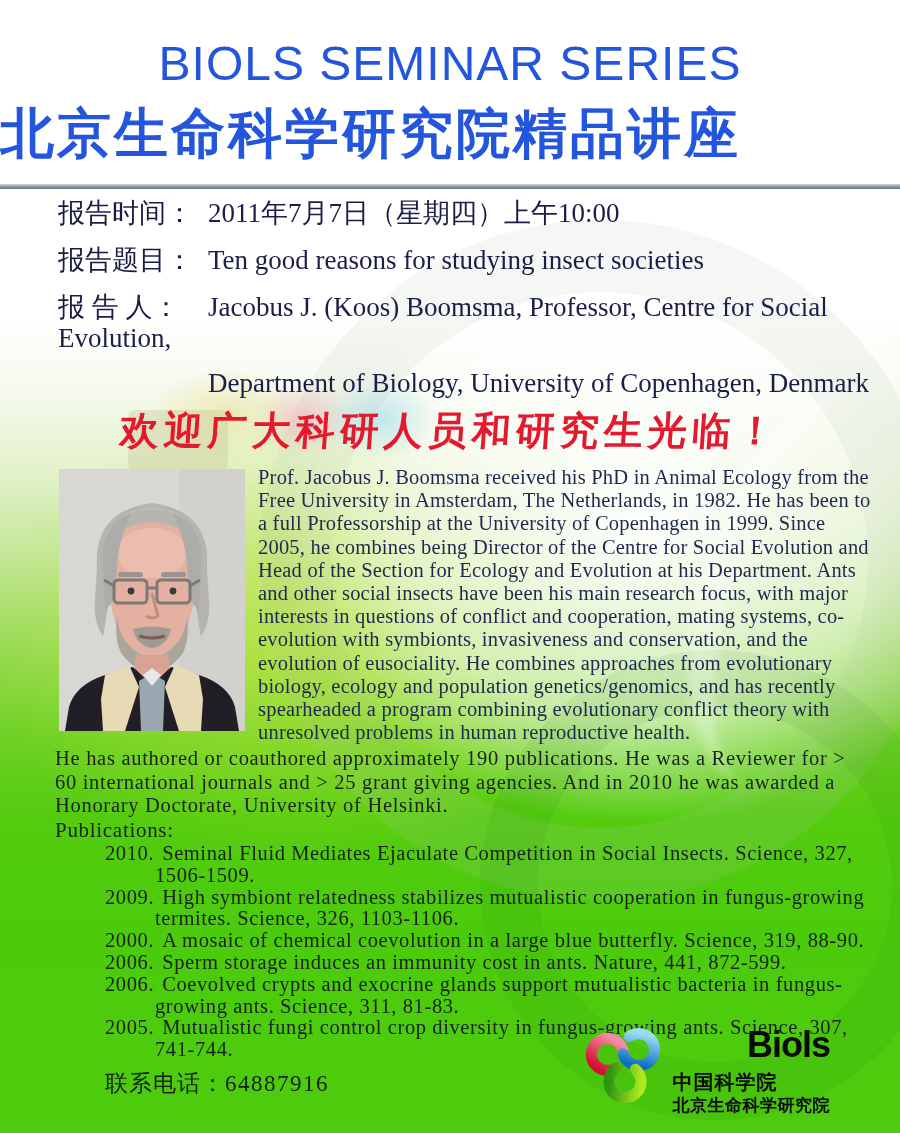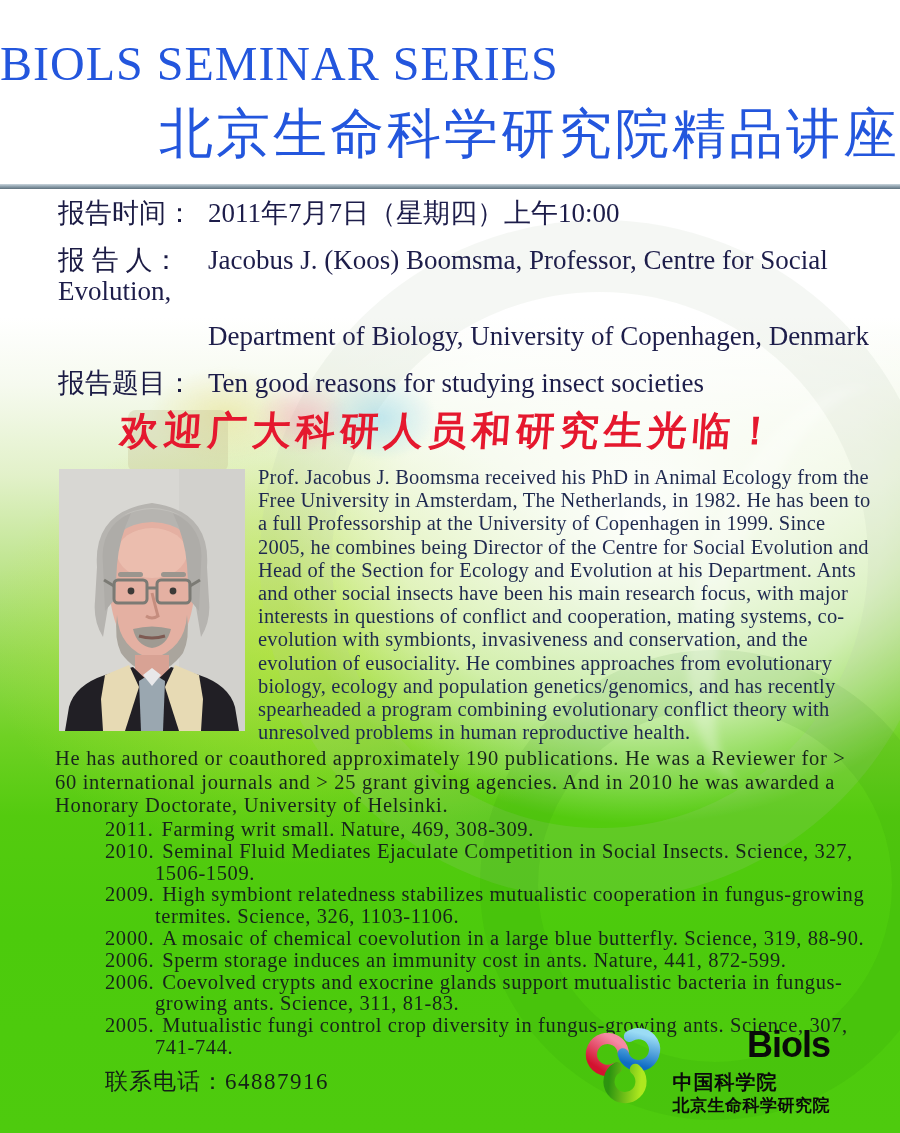--- a/index.html
+++ b/index.html
@@ -34,29 +34,30 @@
   .wm-pink { left: 255px; top: 382px; width: 95px; height: 72px;
     background: radial-gradient(closest-side, rgba(243,158,176,0.5), rgba(243,158,176,0)); }
   .wm-cyan { left: 322px; top: 376px; width: 115px; height: 84px;
     background: radial-gradient(closest-side, rgba(148,214,236,0.55), rgba(148,214,236,0)); }
   .wm-swoosh { left: 700px; top: 380px; width: 230px; height: 420px; border-radius: 50%;
     border-left: 34px solid rgba(255,255,255,0.28); transform: rotate(18deg); filter: blur(4px); }
 
   
   .title-en {
     position: absolute; top: 36px; left: 0; width: 100%;
-    font-family: Liberation Serif, serif;
+    text-align: center;
+    font-family: Liberation Sans, sans-serif;
     font-size: 48px; font-weight: 400; letter-spacing: 1px;
     color: #2356dd;
   }
   .title-zh {
     position: absolute; top: 98px; left: 0; width: 100%;
-    text-align: right;
-    font-family: "Liberation Sans", sans-serif;
-    font-size: 54px; font-weight: 400; letter-spacing: 3px;
+    text-align: left;
+    font-family: "Liberation Sans", sans-serif;
+    font-size: 54px; font-weight: 700; letter-spacing: 3px;
     color: #2356dd;
   }
   .rule {
     position: absolute; top: 184px; left: 0; width: 100%; height: 5px;
     background: linear-gradient(180deg, #cbd6dd 0%, #93a5b1 45%, #5e717d 100%);
   }
 
   
   .details { position: absolute; top: 198px; left: 58px; right: 20px;
     font-size: 27px; color: #202050; }
@@ -136,25 +137,25 @@
 
   <div class="title-en">BIOLS SEMINAR SERIES</div>
   <div class="title-zh">北京生命科学研究院精品讲座</div>
   <div class="rule"></div>
 
   <div class="details">
     <div class="drow">
       <span class="dlabel">报告时间：</span><span class="dvalue">2011年7月7日（星期四）上午10:00</span>
     </div>
     <div class="drow">
+      <span class="dlabel">报告题目：</span><span class="dvalue">Ten good reasons for studying insect societies</span>
+    </div>
+    <div class="drow">
       <span class="dlabel">报 告 人：</span><span class="dvalue">Jacobus J. (Koos) Boomsma, Professor, Centre for Social Evolution,</span>
       <span class="dvalue2">Department of Biology, University of Copenhagen, Denmark</span>
-    </div>
-    <div class="drow">
-      <span class="dlabel">报告题目：</span><span class="dvalue">Ten good reasons for studying insect societies</span>
     </div>
   </div>
 
   <div class="welcome">欢迎广大科研人员和研究生光临！</div>
 
   <div class="content">
 
     <svg class="photo" viewBox="0 0 186 262" aria-hidden="true">
       <rect width="186" height="262" fill="#d8d7d3"></rect>
       <rect x="120" width="66" height="262" fill="#cecdc9" opacity="0.6"></rect>
@@ -182,23 +183,23 @@
       <path d="M76 186 L76 210 L110 210 L110 186 Z" fill="#d8a294"></path>
       <path d="M6 262 L10 238 Q16 216 46 206 L74 198 L93 216 L112 198 L140 206 Q170 216 176 238 L180 262 Z" fill="#211f25"></path>
       <path d="M46 206 L70 196 L80 218 L66 262 L44 262 L42 230 Z" fill="#e7dab4"></path>
       <path d="M140 206 L116 196 L106 218 L120 262 L142 262 L144 230 Z" fill="#e7dab4"></path>
       <path d="M80 212 L93 204 L106 212 L104 262 L82 262 Z" fill="#9aa7b0"></path>
       <path d="M84 206 L93 199 L102 206 L93 217 Z" fill="#e8e8ea"></path>
     </svg>
 
     <p class="bio-p">Prof. Jacobus J. Boomsma received his PhD in Animal Ecology from the Free University in Amsterdam, The Netherlands, in 1982. He has been to a full Professorship at the University of Copenhagen in 1999. Since 2005, he combines being Director of the Centre for Social Evolution and Head of the Section for Ecology and Evolution at his Department. Ants and other social insects have been his main research focus, with major interests in questions of conflict and cooperation, mating systems, co-evolution with symbionts, invasiveness and conservation, and the evolution of eusociality. He combines approaches from evolutionary biology, ecology and population genetics/genomics, and has recently spearheaded a program combining evolutionary conflict theory with unresolved problems in human reproductive health.</p>
     <p class="bio-p2">He has authored or coauthored approximately 190 publications. He was a Reviewer for &gt; 60 international journals and &gt; 25 grant giving agencies. And in 2010 he was awarded a Honorary Doctorate, University of Helsinki.</p>
+    <p class="pub-head">Publications:</p>
 
     <div class="pubs">
-      <p class="pub"><span class="pub-year">2011.</span><span>Farming writ small. Nature, 469, 308-309.</span></p>
       <p class="pub"><span class="pub-year">2010.</span><span>Seminal Fluid Mediates Ejaculate Competition in Social Insects. Science, 327, 1506-1509.</span></p>
       <p class="pub"><span class="pub-year">2009.</span><span>High symbiont relatedness stabilizes mutualistic cooperation in fungus-growing termites. Science, 326, 1103-1106.</span></p>
       <p class="pub"><span class="pub-year">2000.</span><span>A mosaic of chemical coevolution in a large blue butterfly. Science, 319, 88-90.</span></p>
       <p class="pub"><span class="pub-year">2006.</span><span>Sperm storage induces an immunity cost in ants. Nature, 441, 872-599.</span></p>
       <p class="pub"><span class="pub-year">2006.</span><span>Coevolved crypts and exocrine glands support mutualistic bacteria in fungus-growing ants. Science, 311, 81-83.</span></p>
       <p class="pub"><span class="pub-year">2005.</span><span>Mutualistic fungi control crop diversity in fungus-growing ants. Science, 307, 741-744.</span></p>
     </div>
 
     <p class="contact"><span class="contact-label">联系电话：</span><span class="contact-phone">64887916</span></p>
   </div>

